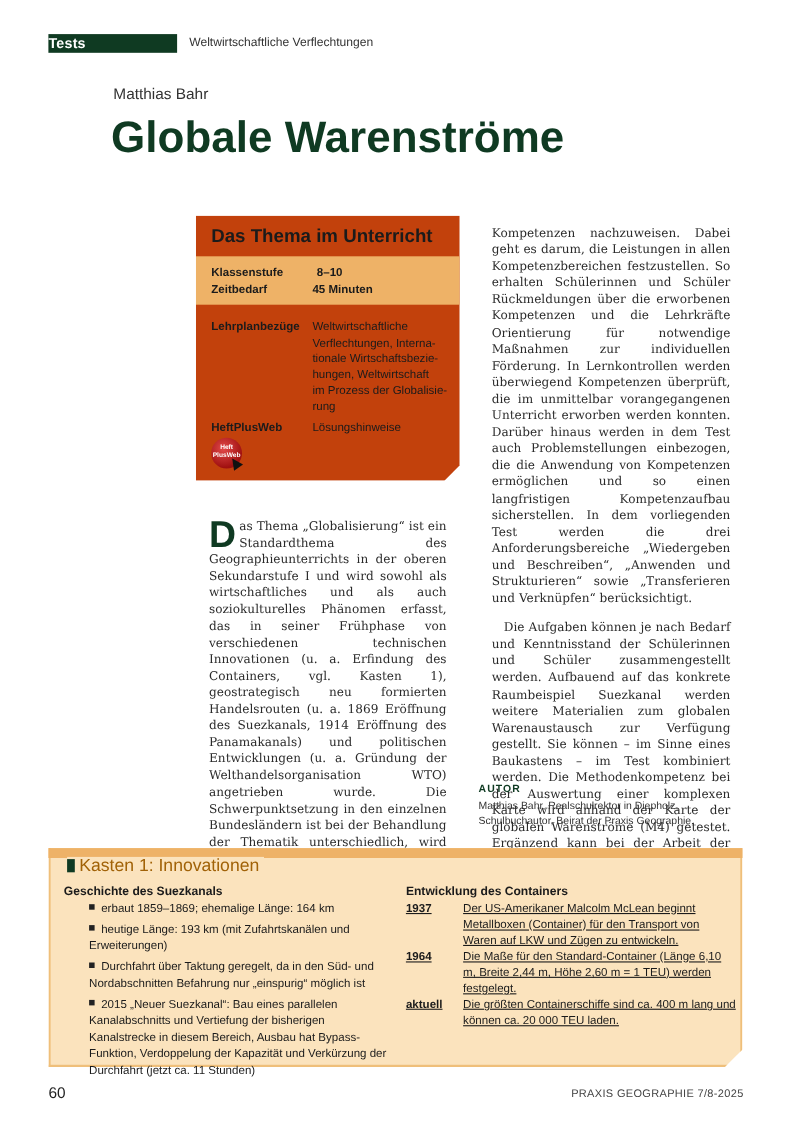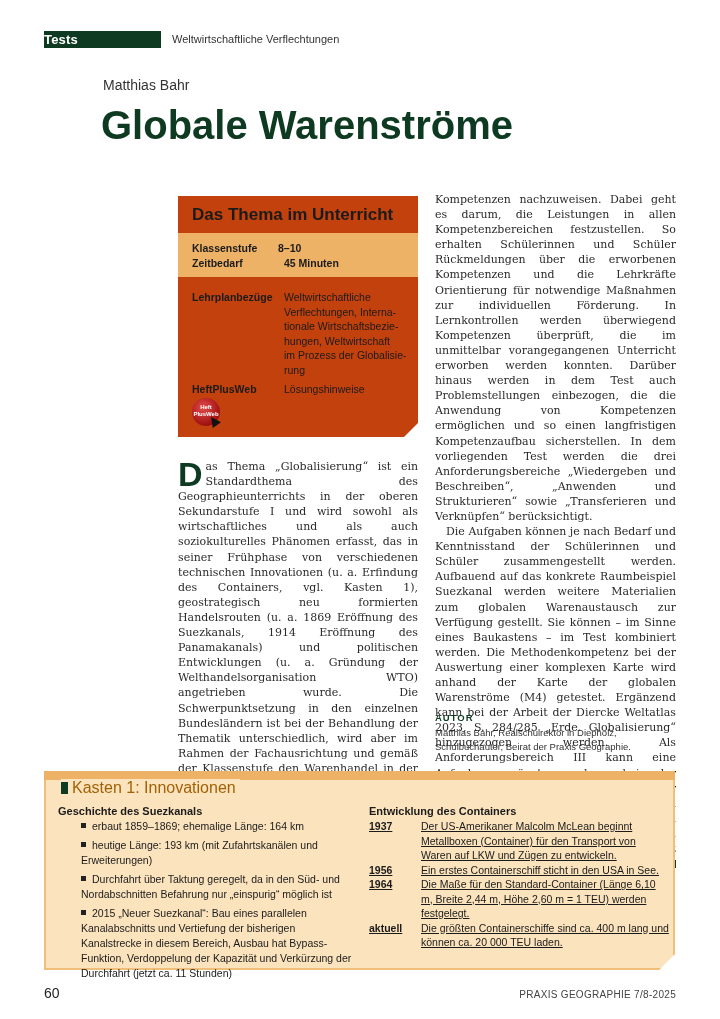--- a/index.html
+++ b/index.html
@@ -23,21 +23,21 @@
   .row { position:absolute; font-size:10.5px; color:#1b1b1b; line-height:14.5px; }
   .lbl { font-weight:bold; }
   .hpw-badge { position:absolute; left:14px; top:202px; width:28px; height:28px; border-radius:50%;
     background: radial-gradient(circle at 40% 35%, #e24a4a, #a01010 70%); color:#fff; font-size:6px;
     font-weight:bold; line-height:7px; text-align:center; padding-top:6px; box-sizing:border-box; }
   .cursor { position:absolute; left:31px; top:220px; width:0; height:0; border-left:5px solid transparent;
     border-right:5px solid transparent; border-bottom:10px solid #111; transform: rotate(-35deg); }
 
   
   .col { position:absolute; font-size:11px; line-height:15.1px; color:#2a2a2a; text-align:justify; }
-  .col p { margin:0; }
+  .col p { margin:12px; }
   .col p + p { text-indent:11px; }
   .dropcap { float:left; font-family:"Liberation Sans", sans-serif; font-weight:bold; font-size:34px;
     line-height:28px; color:#0f3a22; margin:1px 3px 0 0; }
   .end-mark { display:inline-block; width:5px; height:8px; background:#0f3a22; float:right; margin-top:4px; }
 
   .autor-label { position:absolute; left:435px; top:712px; font-size:9.5px; font-weight:bold; color:#0f3a22; letter-spacing:1px; }
   .autor-text { position:absolute; left:435px; top:726px; width:250px; font-size:9.5px; line-height:14px; color:#333; }
 
   
   .kasten { position:absolute; left:44px; top:771px; width:631px; height:199px; background:#fbe3bd;
@@ -64,21 +64,21 @@
 <div class="section-tag sans">Tests</div>
 <div class="section-sub sans">Weltwirtschaftliche Verflechtungen</div>
 
 <div class="author-top sans">Matthias Bahr</div>
 <div class="main-title sans">Globale Warenströme</div>
 
 <div class="thema sans">
   <div class="thema-title">Das Thema im Unterricht</div>
   <div class="thema-band"></div>
   <div class="row lbl" style="left:14px; top:45px;">Klassenstufe</div>
-  <div class="row lbl" style="left:100px; top:45px;">8–10</div>
+  <div class="row lbl" style="left:110px; top:45px;">8–10</div>
   <div class="row lbl" style="left:14px; top:60px;">Zeitbedarf</div>
   <div class="row lbl" style="left:106px; top:60px;">45 Minuten</div>
 
   <div class="row lbl" style="left:14px; top:94px;">Lehrplanbezüge</div>
   <div class="row" style="left:106px; top:94px; width:130px;">
     <div>Weltwirtschaftliche</div>
     <div>Verflechtungen, Interna-</div>
     <div>tionale Wirtschaftsbezie-</div>
     <div>hungen, Weltwirtschaft</div>
     <div>im Prozess der Globalisie-</div>
@@ -119,24 +119,20 @@
   <div class="item"><span class="bul"></span><span>2015 „Neuer Suezkanal“: Bau eines parallelen Kanalabschnitts und Vertiefung der bisherigen Kanalstrecke in diesem Bereich, Ausbau hat Bypass-Funktion, Verdoppelung der Kapazität und Verkürzung der Durchfahrt (jetzt ca. 11 Stunden)</span></div>
 </div>
 
 <div class="k-head sans" style="left:369px; top:805px;">Entwicklung des Containers</div>
 <div class="k-time sans">
   <div class="t-row">
       <span class="t-year">1937</span>
       <span class="t-text">Der US-Amerikaner Malcolm McLean beginnt Metallboxen (Container) für den Transport von Waren auf LKW und Zügen zu entwickeln.</span>
     </div>
   <div class="t-row">
-      <span class="t-year">1956</span>
-      <span class="t-text">Ein erstes Containerschiff sticht in den USA in See.</span>
-    </div>
-  <div class="t-row">
       <span class="t-year">1964</span>
       <span class="t-text">Die Maße für den Standard-Container (Länge 6,10 m, Breite 2,44 m, Höhe 2,60 m = 1 TEU) werden festgelegt.</span>
     </div>
   <div class="t-row">
       <span class="t-year">aktuell</span>
       <span class="t-text">Die größten Containerschiffe sind ca. 400 m lang und können ca. 20 000 TEU laden.</span>
     </div>
 </div>
 
 <div class="page-num sans">60</div>

